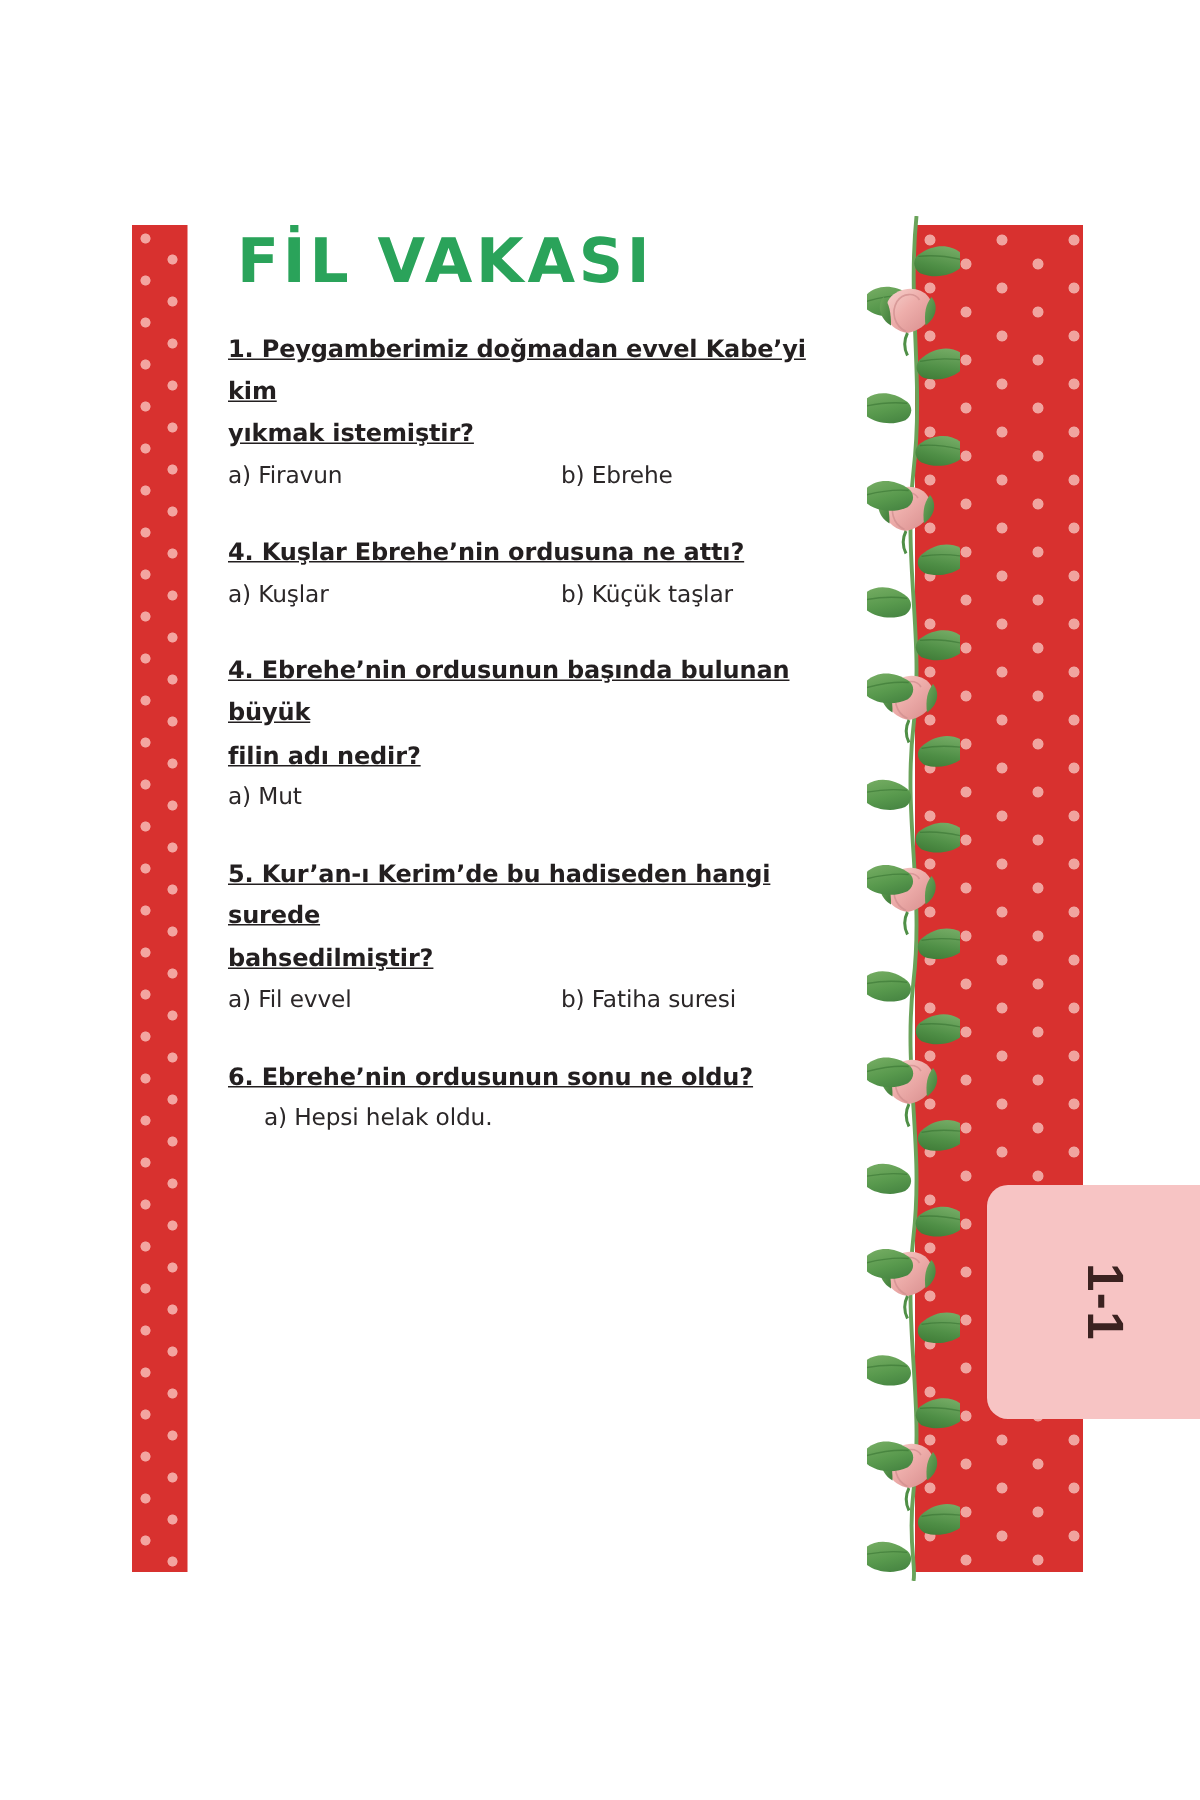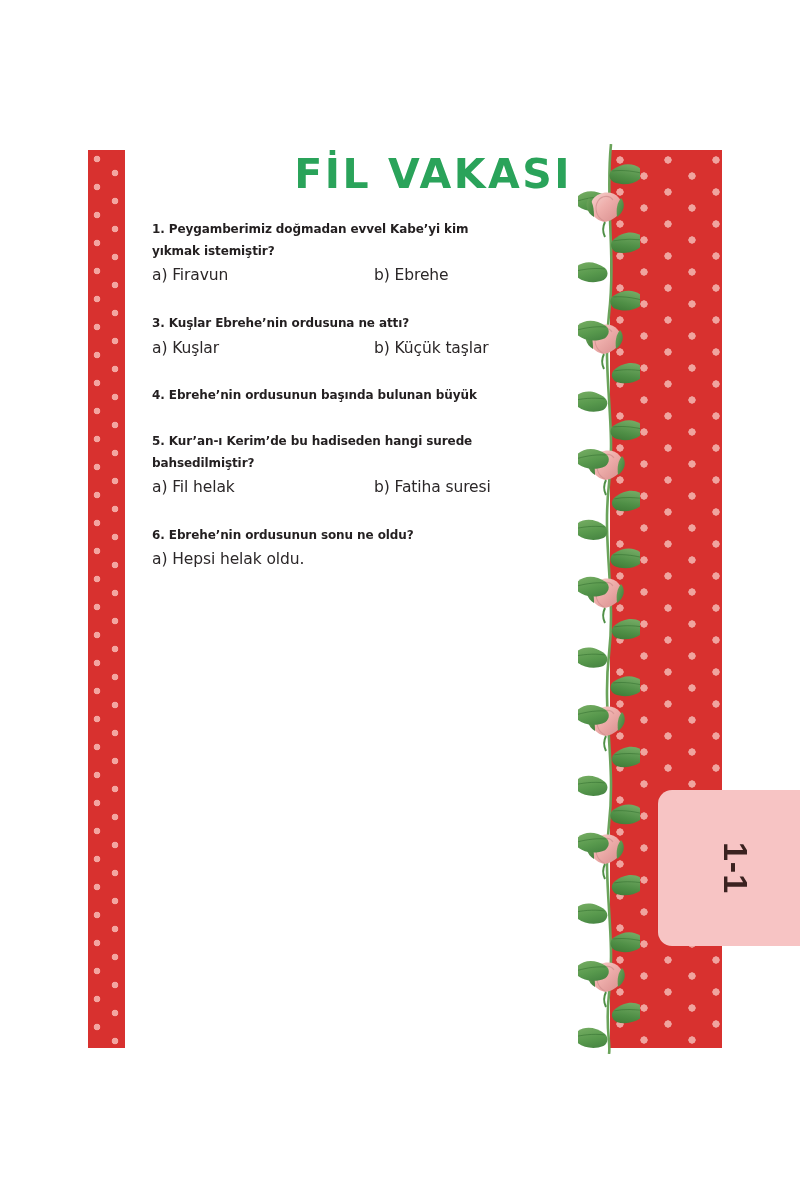--- a/index.html
+++ b/index.html
@@ -97,61 +97,63 @@
     top: 152px;
     width: 420px;
   }
 
   .worksheet-title {
     font-family: "DejaVu Sans", sans-serif;
     font-weight: bold;
     font-size: 41px;
     letter-spacing: 2.5px;
     color: #2aa35a;
-    text-align: right;
+    text-align: left;
     margin: 0;
     padding: 0 0 0 6px;
     line-height: 1.1;
   }
 
   .questions {
     margin-top: 22px;
   }
 
   .q-block {
     margin-bottom: 24px;
   }
   .q-block:last-child { margin-bottom: 0; }
 
   .q-text {
     font-family: "DejaVu Sans", sans-serif;
     font-weight: bold;
-    font-size: 12px;
+    font-size: 16px;
     line-height: 1.72;
     color: #231f20;
     letter-spacing: -0.1px;
     margin: 0 0 1px 0;
+    text-decoration: underline;
   }
 
   .options-row {
     display: flex;
     align-items: baseline;
   }
   .opt {
     font-family: "DejaVu Sans", sans-serif;
     font-size: 15.5px;
     line-height: 1.72;
     color: #2b2728;
     letter-spacing: -0.1px;
   }
   .opt-a { width: 222px; flex: 0 0 222px; }
   .opt-b { flex: 1 1 auto; }
 
   .options-stack .opt {
     display: block;
+    margin-left: 24px;
   }
 </style>
 </head>
 <body>
 
 <div class="page">
 
   <div class="left-stripe"></div>
 
   <div class="right-panel"></div>
@@ -270,36 +272,38 @@
     <div class="questions">
         <div class="q-block">
           <p class="q-text">1. Peygamberimiz doğmadan evvel Kabe’yi kim</p>
           <p class="q-text">yıkmak istemiştir?</p>
           <div class="options-row">
             <span class="opt opt-a">a) Firavun</span>
             <span class="opt opt-b">b) Ebrehe</span>
           </div>
         </div>
         <div class="q-block">
-          <p class="q-text">3. Kuşlar Ebrehe’nin ordusuna ne attı?</p>
+          <p class="q-text">4. Kuşlar Ebrehe’nin ordusuna ne attı?</p>
           <div class="options-row">
             <span class="opt opt-a">a) Kuşlar</span>
             <span class="opt opt-b">b) Küçük taşlar</span>
           </div>
         </div>
         <div class="q-block">
           <p class="q-text">4. Ebrehe’nin ordusunun başında bulunan büyük</p>
+          <p class="q-text">filin adı nedir?</p>
           <div class="options-row">
+            <span class="opt opt-a">a) Mut</span>
           </div>
         </div>
         <div class="q-block">
           <p class="q-text">5. Kur’an-ı Kerim’de bu hadiseden hangi surede</p>
           <p class="q-text">bahsedilmiştir?</p>
           <div class="options-row">
-            <span class="opt opt-a">a) Fil helak</span>
+            <span class="opt opt-a">a) Fil evvel</span>
             <span class="opt opt-b">b) Fatiha suresi</span>
           </div>
         </div>
         <div class="q-block">
           <p class="q-text">6. Ebrehe’nin ordusunun sonu ne oldu?</p>
           <div class="options-row options-stack" style="display: block;">
             <span class="opt opt-a">a) Hepsi helak oldu.</span>
           </div>
         </div>
       </div>

